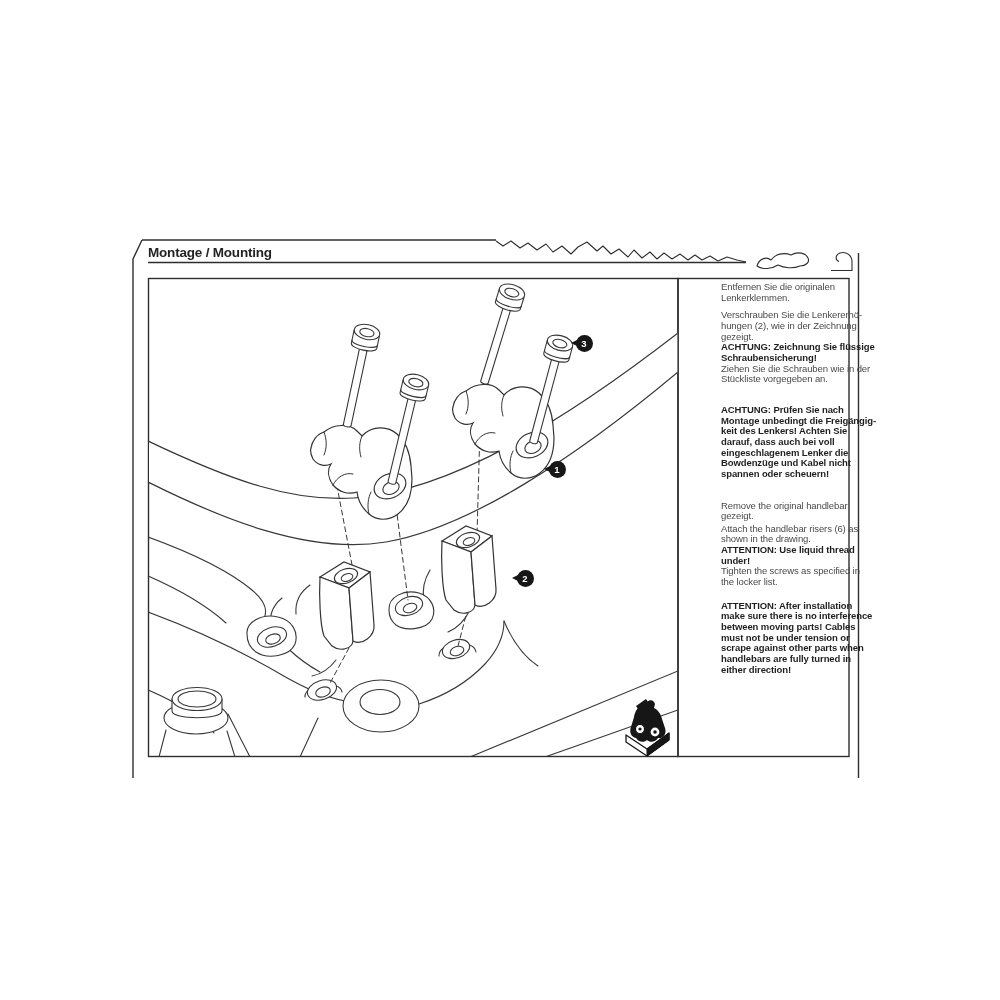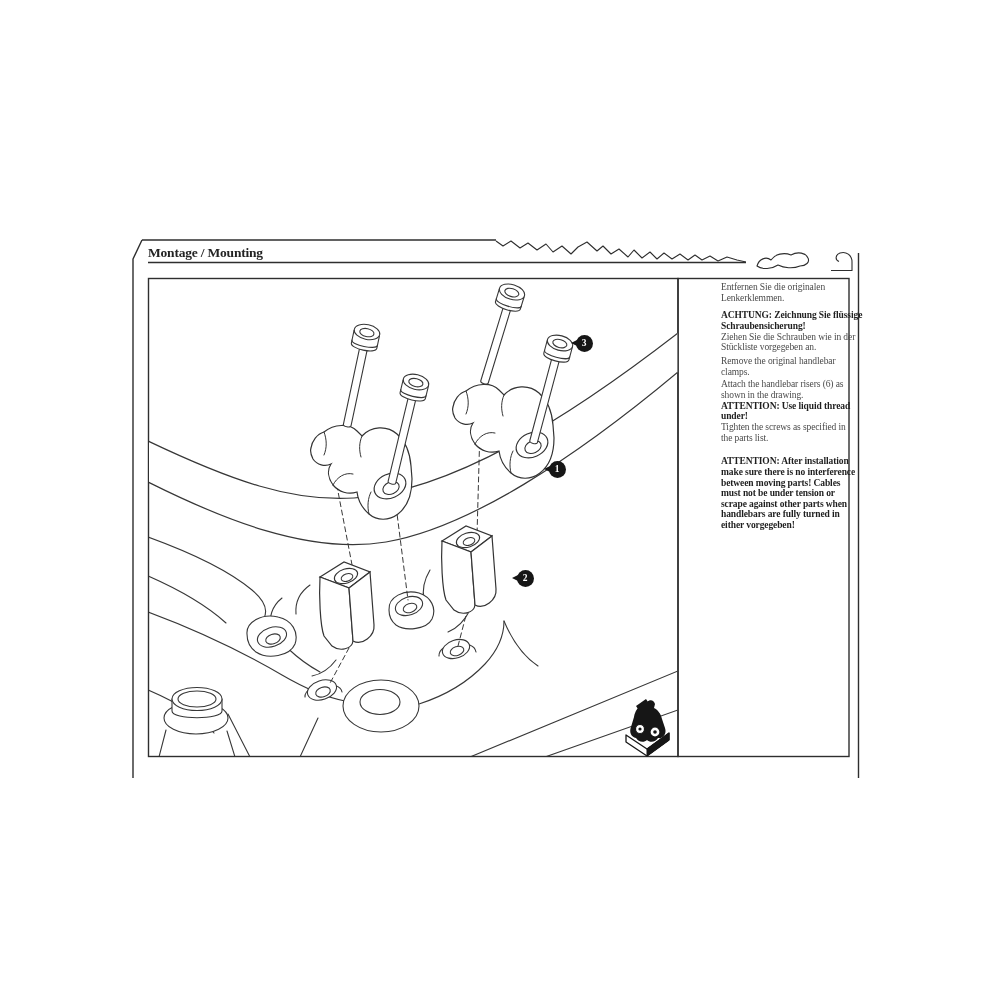--- a/index.html
+++ b/index.html
@@ -1,32 +1,32 @@
 <!DOCTYPE html>
 <html><head>
 <meta charset="utf-8">
 <style>
   html,body{margin:0;padding:0;background:#ffffff;width:1000px;height:1000px;overflow:hidden;}
-  .stage{position:relative;width:888px;height:1000px;font-family:Liberation Serif, serif;}
+  .stage{position:relative;width:888px;height:1000px;font-family:Liberation Sans, sans-serif;}
   .art{position:absolute;left:0;top:0;width:1000px;height:1000px;}
   .page-title{
     position:absolute;left:148px;top:245px;width:400px;
     font-size:13.5px;font-weight:bold;color:#232323;letter-spacing:-0.2px;
   }
   .text-col{
     position:absolute;left:716px;top:279px;width:169px;height:477px;
     box-sizing:border-box;padding:3px 4px 0 5px;
   }
   .para{
     font-size:9.5px;line-height:10.65px;color:#4a4a4a;
     white-space:pre-line;letter-spacing:-0.1px;margin:0 0 7px 0;
   }
   .para.b{font-weight:bold;color:#1f1f1f;}
   .m0{margin-bottom:0;}
-  .m3{margin-bottom:3px;}
+  .m3{margin-bottom:20px;}
   .m21{margin-bottom:21px;}
   .m2{margin-bottom:2px;}
   .m13{margin-bottom:13px;}
   .badge{
     position:absolute;width:17px;height:17px;border-radius:50%;
     background:#161616;color:#ffffff;display:flex;align-items:center;justify-content:center;
     font-size:9.5px;font-weight:bold;line-height:17px;
   }
   .badge::before{
     content:"";position:absolute;left:-5px;top:5px;width:0;height:0;
@@ -192,39 +192,49 @@
       <circle cx="655" cy="732" r="5" fill="#ffffff" stroke="#161616" stroke-width="1.2"></circle>
       <circle cx="655" cy="732" r="1.8" fill="#161616"></circle>
     </g>
   </svg>
 
   <div class="page-title">Montage / Mounting</div>
 
   <div class="text-col">
     <div class="para">Entfernen Sie die originalen
 Lenkerklemmen.</div>
+    <div class="para m0">Verschrauben Sie die Lenkererhö-
+hungen (2), wie in der Zeichnung
+gezeigt.</div>
     <div class="para b m0">ACHTUNG: Zeichnung Sie flüssige
 Schraubensicherung!</div>
     <div class="para m3">Ziehen Sie die Schrauben wie in der
 Stückliste vorgegeben an.</div>
+    <div class="para b m21">ACHTUNG: Prüfen Sie nach
+Montage unbedingt die Freigängig-
+keit des Lenkers! Achten Sie
+darauf, dass auch bei voll
+eingeschlagenem Lenker die
+Bowdenzüge und Kabel nicht
+spannen oder scheuern!</div>
     <div class="para m2">Remove the original handlebar
-clamps.</div>
+gezeigt.</div>
     <div class="para m0">Attach the handlebar risers (6) as
 shown in the drawing.</div>
     <div class="para b m0">ATTENTION: Use liquid thread
 under!</div>
     <div class="para m13">Tighten the screws as specified in
-the parts list.</div>
+the locker list.</div>
     <div class="para b m0">ATTENTION: After installation
 make sure there is no interference
 between moving parts! Cables
 must not be under tension or
 scrape against other parts when
 handlebars are fully turned in
-either vorgegeben!</div>
+either direction!</div>
   </div>
 
   <div class="badge" style="left:548.5px;top:460.5px;">
     <span>1</span>
   </div>
   <div class="badge" style="left:516.5px;top:569.5px;">
     <span>2</span>
   </div>
   <div class="badge" style="left:575.5px;top:334.5px;">
     <span>3</span>

